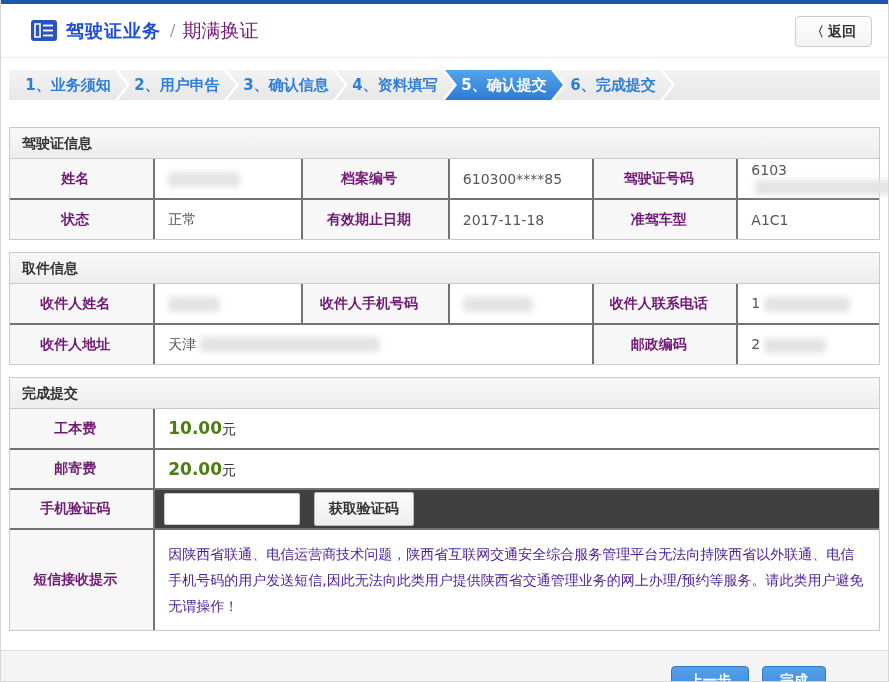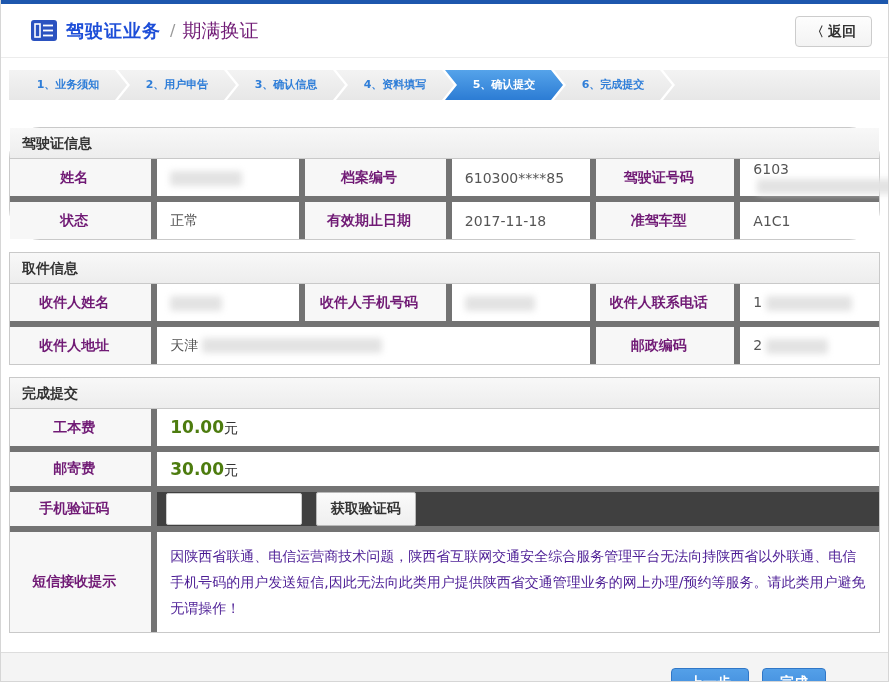--- a/index.html
+++ b/index.html
@@ -25,48 +25,48 @@
     font-size:14px; font-weight:bold; color:#333; cursor:pointer;
     display:flex; align-items:center; gap:4px;
   }
   .backbtn .chev{ font-size:13px; font-weight:bold; color:#333; }
 
   
   .steps{ display:flex; margin:12px 8px 0 8px; height:30px; flex:0 0 auto; }
   .step{
     flex:0 0 118px; height:30px; line-height:30px; text-align:center;
     background:linear-gradient(#f3f3f3,#e7e7e7);
-    color:#2f7ed8; font-size:11px; font-weight:bold;
+    color:#2f7ed8; font-size:15px; font-weight:bold;
     clip-path:polygon(0 0, calc(100% - 12px) 0, 100% 50%, calc(100% - 12px) 100%, 0 100%, 12px 50%);
     margin-left:-9px;
   }
   .step:first-child{
     clip-path:polygon(0 0, calc(100% - 12px) 0, 100% 50%, calc(100% - 12px) 100%, 0 100%);
     margin-left:0;
   }
   .step.active{
     background:linear-gradient(#55a3ea,#2c7cd4);
     color:#fff;
   }
   .steptail{
     flex:1; background:linear-gradient(#f3f3f3,#e7e7e7); margin-left:-9px;
     clip-path:polygon(0 0, 100% 0, 100% 100%, 0 100%, 12px 50%);
   }
 
   
   .content{ flex:1 1 auto; padding:0 8px; }
   .panel{ border:1px solid #c9c9c9; margin-top:12px; background:#fff; }
-  .panel.first{ margin-top:27px;border-radius:31px; }
+  .panel.first{ margin-top:27px; }
   .panel-title{
     height:31px; line-height:30px; padding-left:12px;
     background:linear-gradient(#f8f8f8,#ededed); border-bottom:1px solid #c9c9c9;
     font-size:14px; font-weight:bold; color:#333;
   }
   table.grid{ width:100%; border-collapse:collapse; table-layout:fixed; }
-  table.grid td{ border:6px solid #737373; height:40px; font-size:14px; vertical-align:middle; }
+  table.grid td{ border:2px solid #737373; height:40px; font-size:14px; vertical-align:middle; }
   table.grid tr td:first-child{ border-left:none; }
   table.grid tr td:last-child{ border-right:none; }
   table.grid tr:first-child td{ border-top:none; }
   table.grid tr:last-child td{ border-bottom:none; }
   td.lbl{ background:#f7f7f7; text-align:center; padding-right:13px;
           font-weight:bold; color:#701a75; }
   td.val{ background:#fff; padding-left:13px; color:#555; }
   .mask{ display:inline-block; height:15px; background:#e3e3e3; border-radius:3px;
          filter:blur(3px); vertical-align:middle; margin-left:4px; }
   .mask.m-name{ width:72px; margin-left:0; }
@@ -206,21 +206,21 @@
             <col style="width:16.6%">
             <col>
           </colgroup>
         <tbody>
             <tr>
           <td class="lbl">工本费</td>
           <td class="feeval"><span class="amount">10.00</span><span class="unit">元</span></td>
         </tr>
         <tr>
           <td class="lbl">邮寄费</td>
-          <td class="feeval"><span class="amount">30.00</span><span class="unit">元</span></td>
+          <td class="feeval"><span class="amount">20.00</span><span class="unit">元</span></td>
         </tr>
         <tr>
           <td class="lbl">手机验证码</td>
           <td class="codecell">
             <input class="codeinput" type="text" value="" style="">
             <button class="getcode">获取验证码</button>
           </td>
         </tr>
         <tr>
           <td class="lbl">短信接收提示</td>

